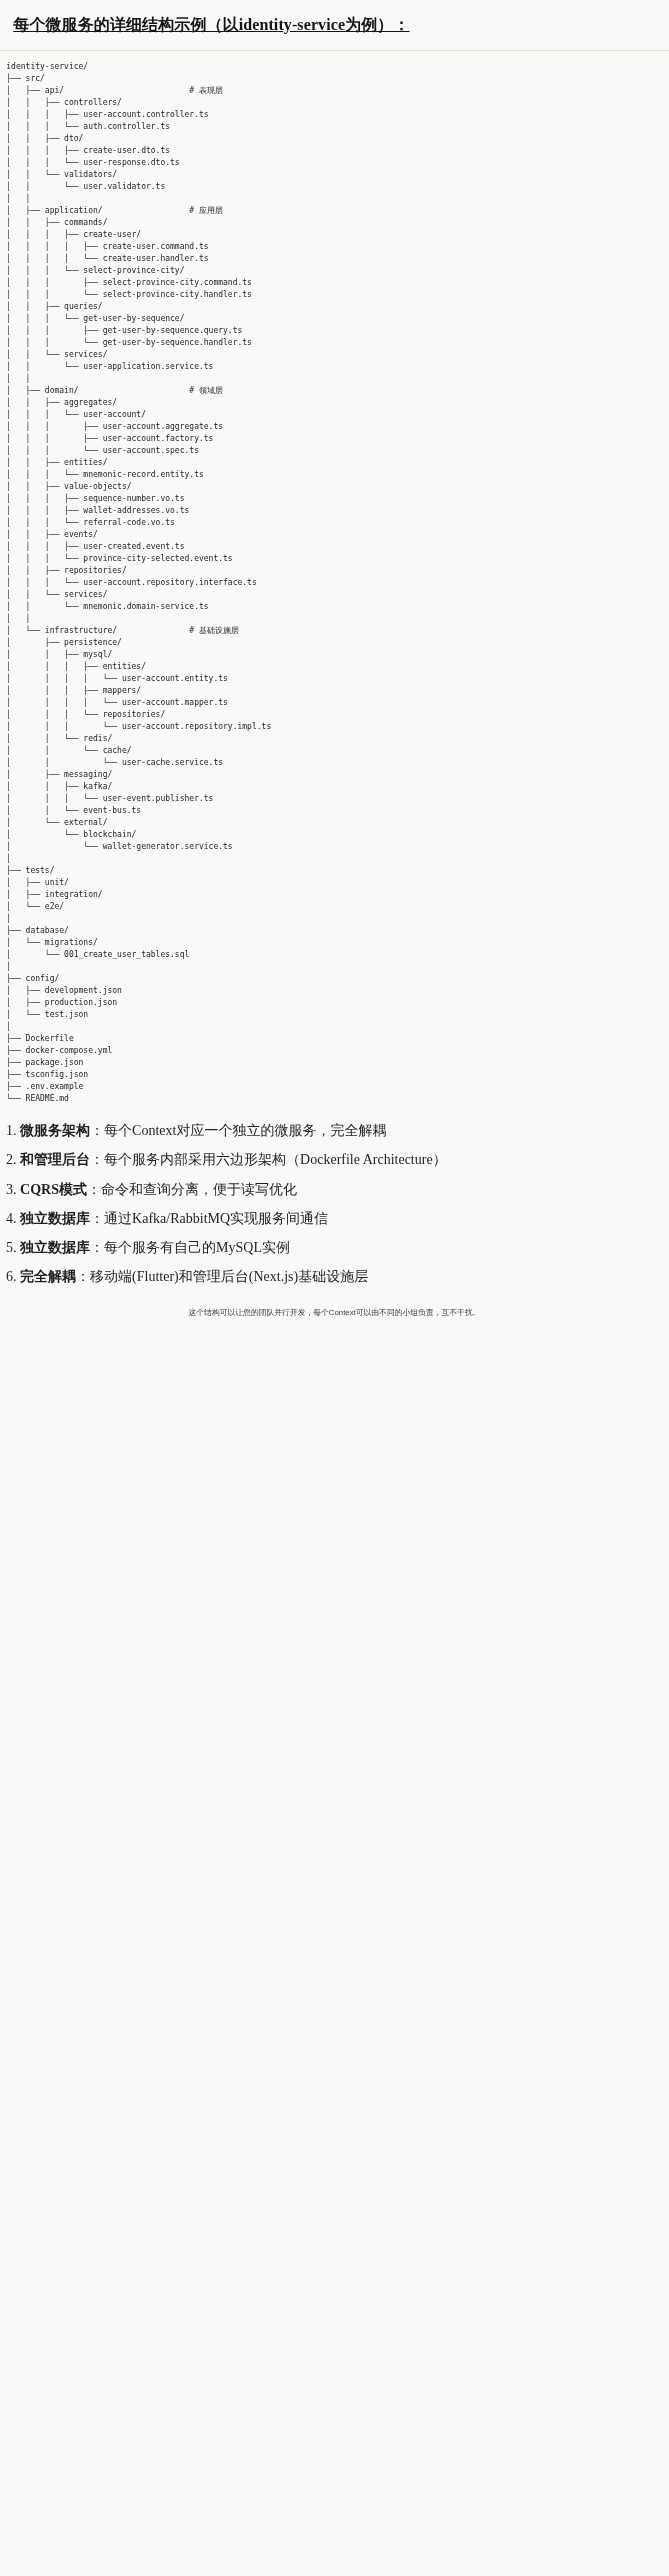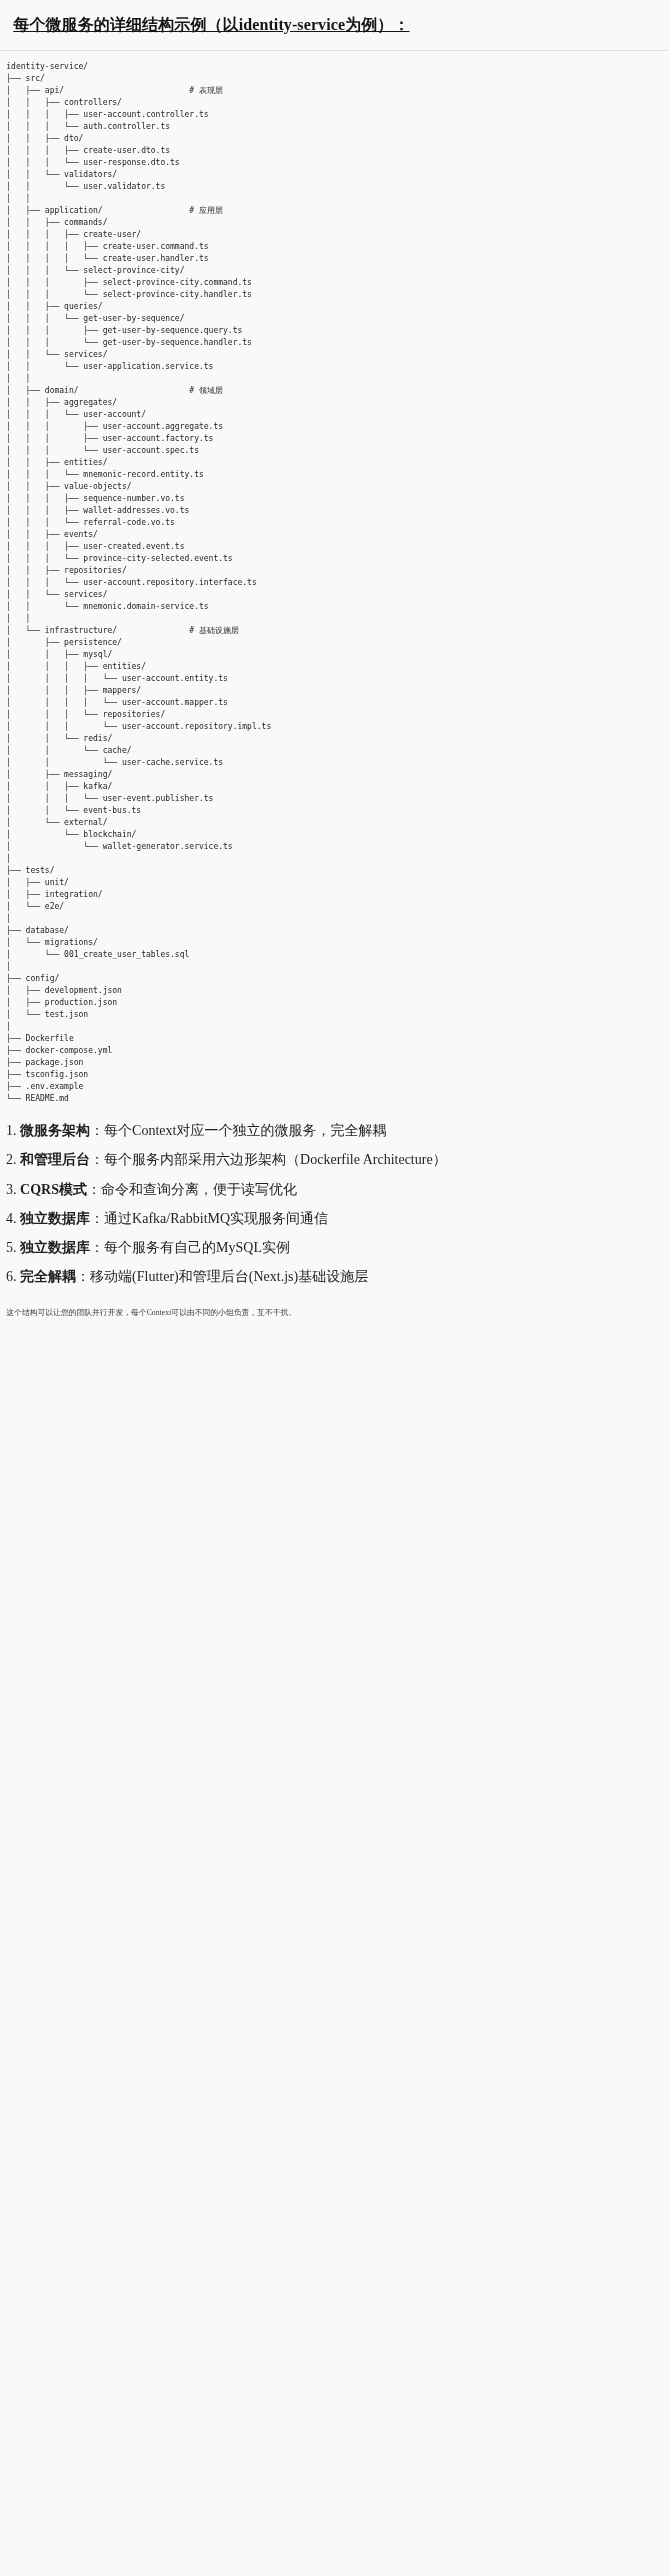--- a/index.html
+++ b/index.html
@@ -78,22 +78,23 @@
     color: #1f1f1f;
     font-family: "Liberation Serif", "DejaVu Serif", serif;
   }
   ol.notes li b {
     font-weight: bold;
   }
   .closing {
     font-size: 7.8px;
     color: #3a3a3a;
     padding: 6.3px 6.3px 8.8px 6.3px;
-    font-family: Liberation Serif, serif;
+    font-family: Liberation Sans, sans-serif;
     line-height: 1.5;
+    text-align: center;
   }
 </style>
 </head>
 <body>
 
 <div class="page">
 
   <h1 class="doc-title">每个微服务的详细结构示例（以identity-service为例）：</h1>
 
   <hr class="rule">

